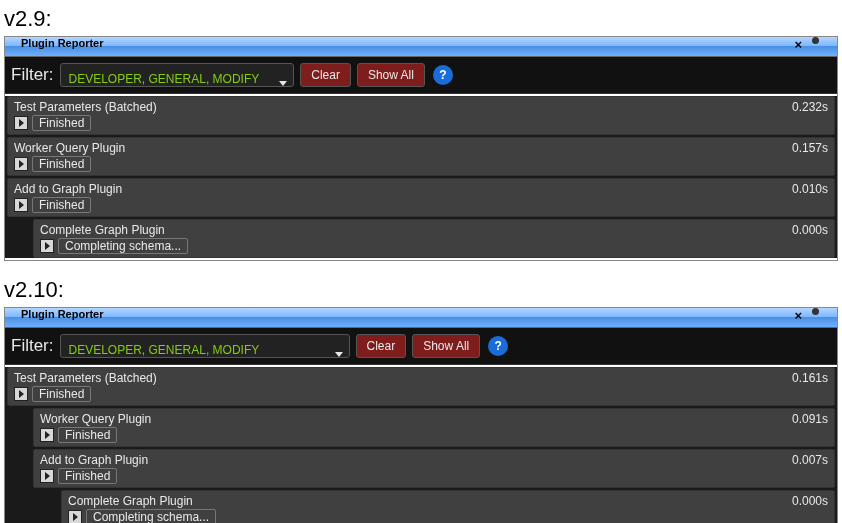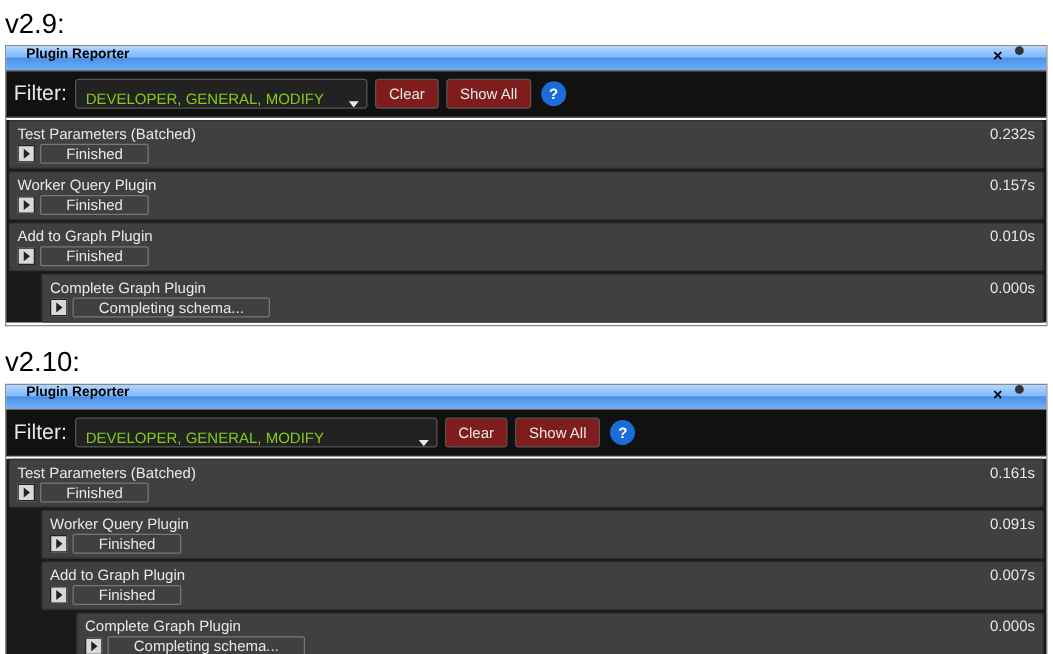--- a/index.html
+++ b/index.html
@@ -148,21 +148,21 @@
   .chevron-right {
     width: 0;
     height: 0;
     border-top: 4px solid transparent;
     border-bottom: 4px solid transparent;
     border-left: 5px solid #222;
   }
   .status-text {
     color: #e8e8e8;
     border: 1px solid #777;
-    padding: 0 20px;
+    padding: 0 6px;
     font-size: 12px;
     border-radius: 2px;
     height: 16px;
     display: flex;
     align-items: center;
   }
   .nested-lvl1 { margin-left: 28px; }
   .nested-lvl2 { margin-left: 56px; }
 </style>
 </head>

